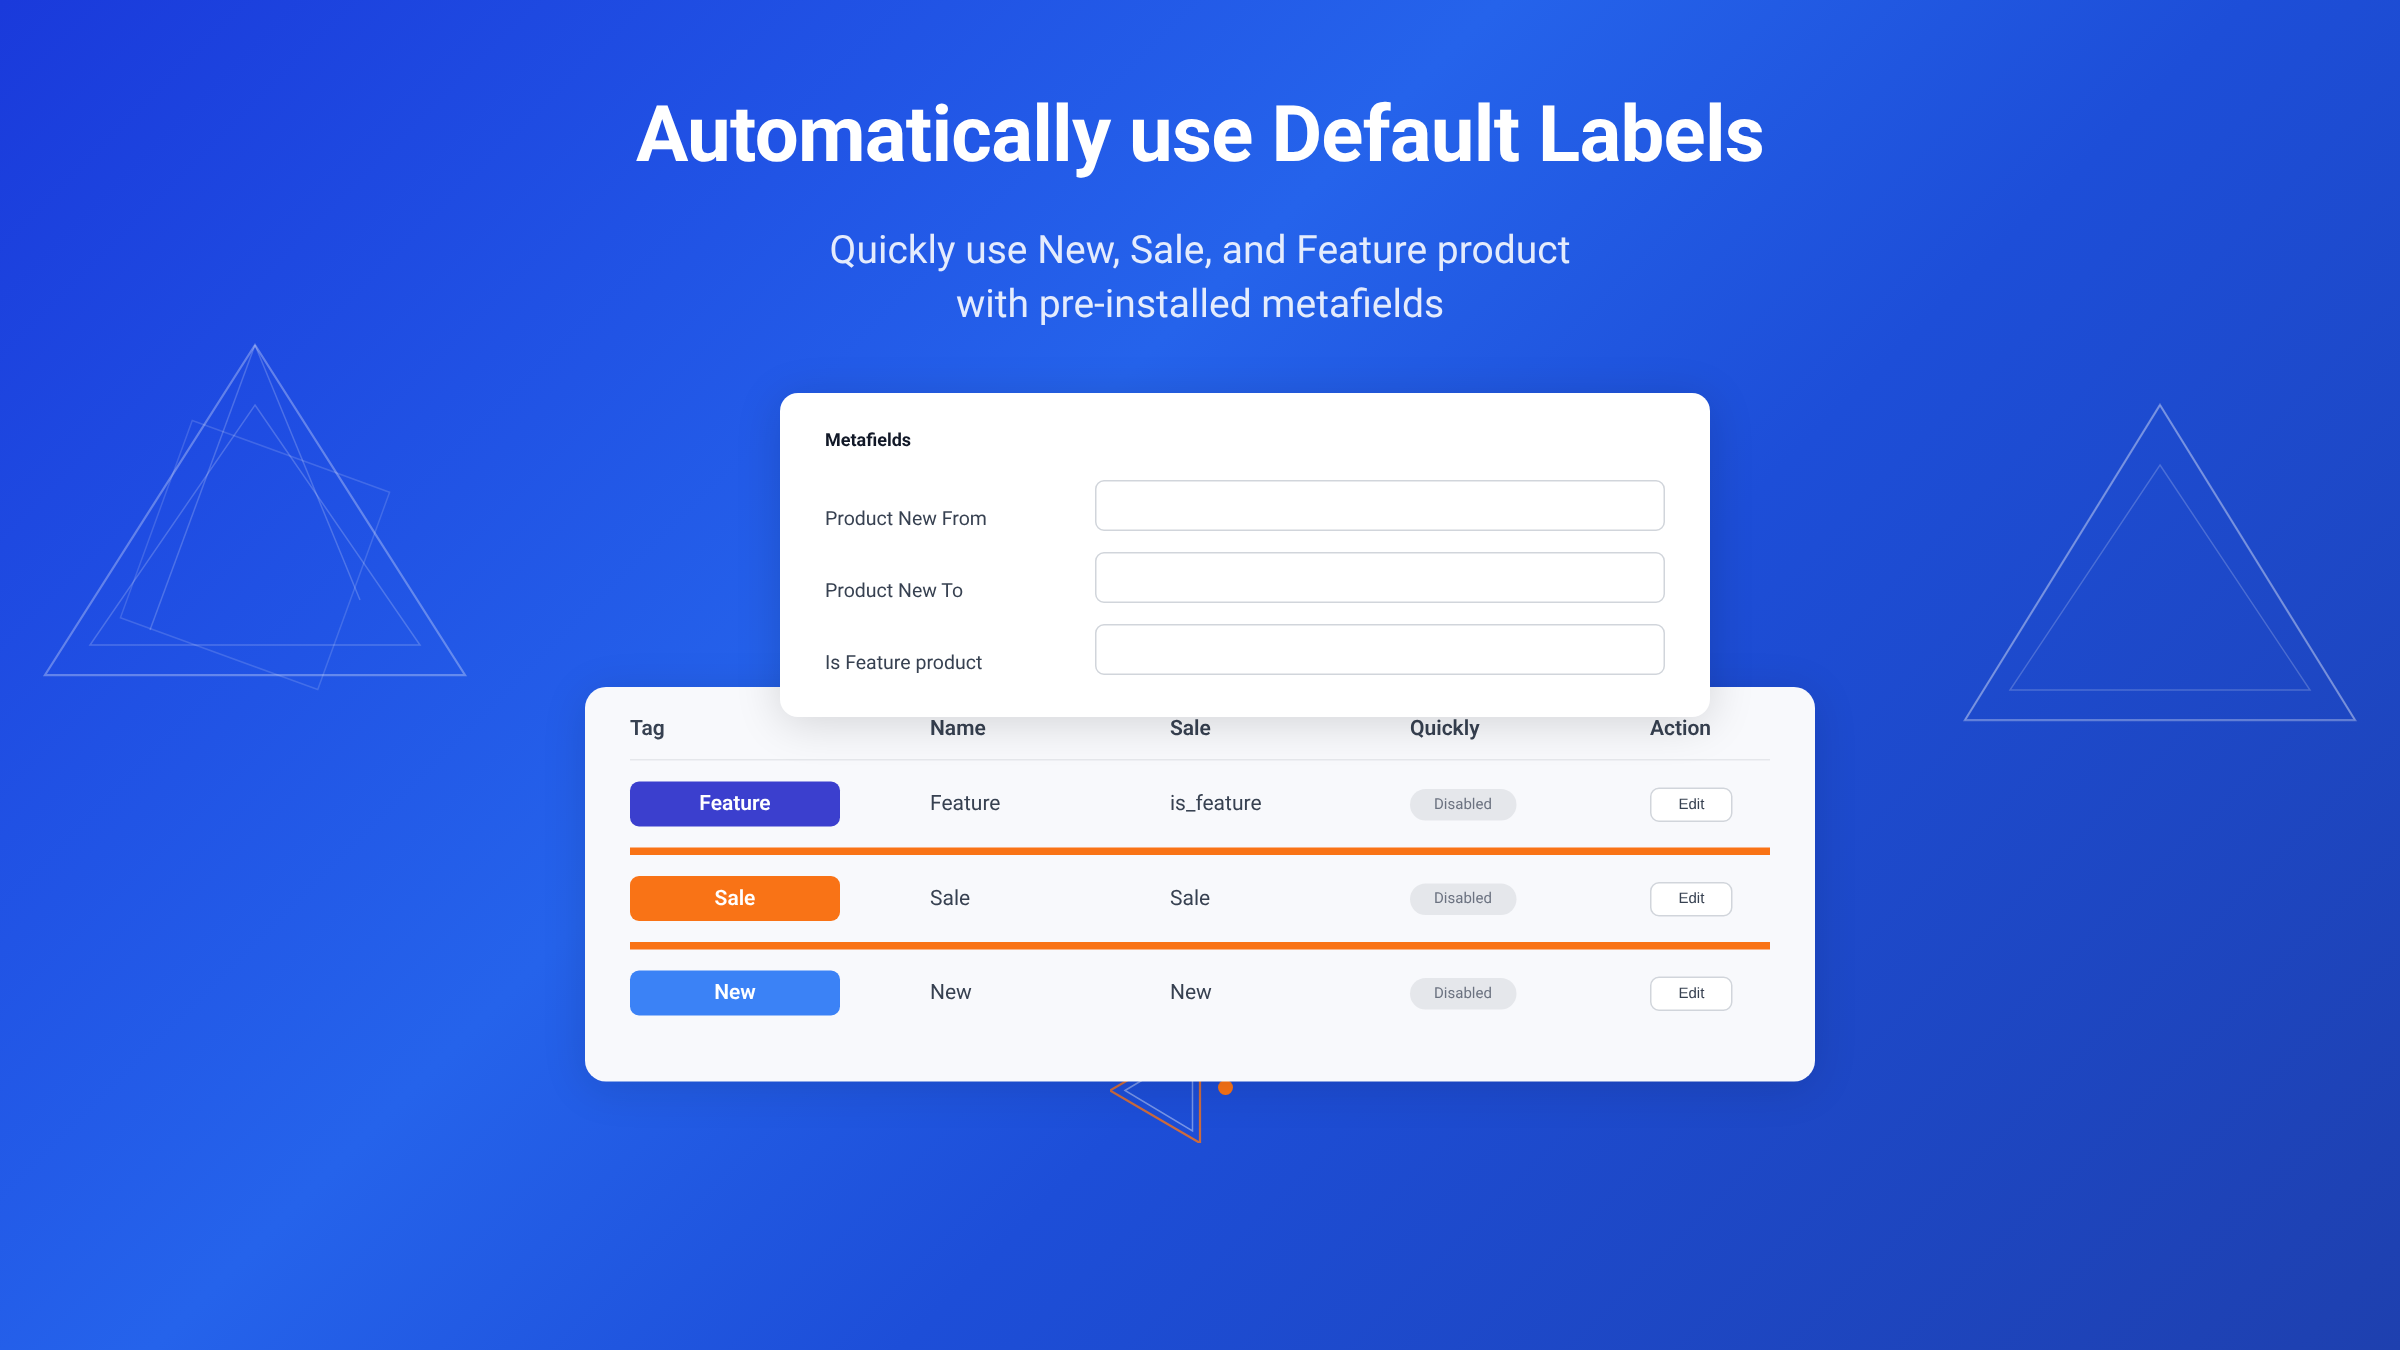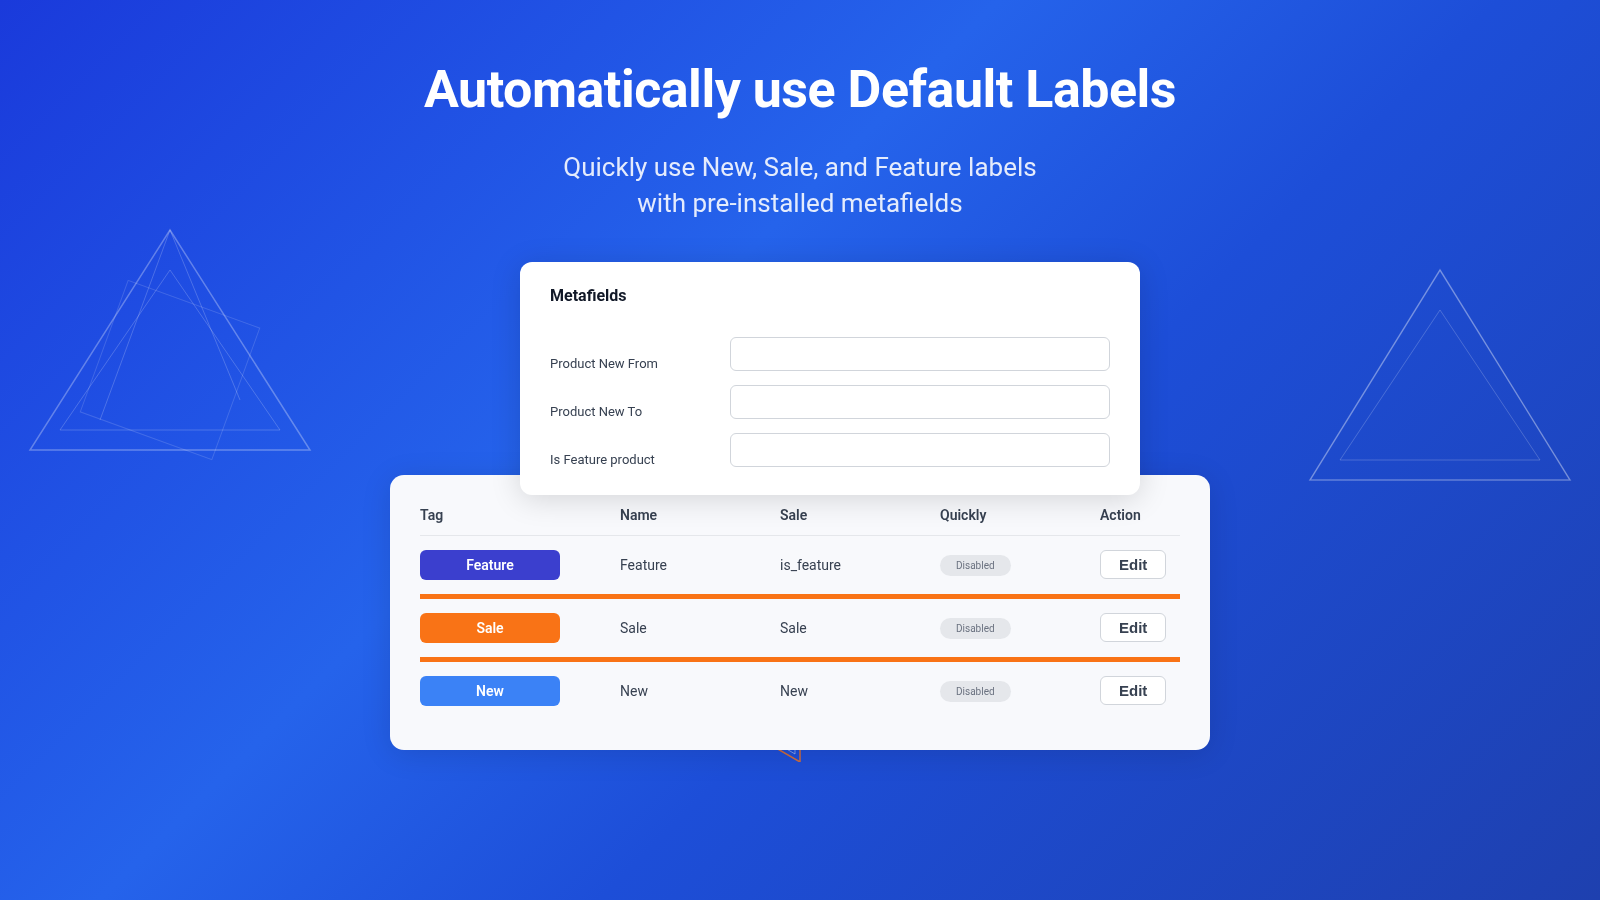--- a/index.html
+++ b/index.html
@@ -82,24 +82,24 @@
       width: 620px;
       margin-bottom: 0;
       box-shadow: 0 4px 30px rgba(0,0,0,0.15);
       align-self: center;
       margin-left: 60px;
       z-index: 3;
       position: relative;
     }
 
     .metafields-title {
-      font-size: 16px;
+      font-size: 12px;
       font-weight: 700;
       color: #111827;
-      margin-bottom: 32px;
+      margin-bottom: 20px;
     }
 
     .field-row {
       display: flex;
       align-items: flex-end;
       margin-bottom: 14px;
       gap: 20px;
     }
 
     .field-row:last-child {
@@ -131,21 +131,21 @@
       padding: 20px 30px 30px;
       width: 820px;
       margin-top: -20px;
       box-shadow: 0 4px 30px rgba(0,0,0,0.12);
       z-index: 2;
     }
 
     .table-header {
       display: grid;
       grid-template-columns: 200px 160px 160px 160px 160px;
-      padding: 12px 0 12px 0;
+      padding: 0 0 12px 0;
       border-bottom: 1px solid #e5e7eb;
     }
 
     .th {
       font-size: 14px;
       font-weight: 600;
       color: #374151;
     }
 
     .table-body {}
@@ -198,24 +198,23 @@
       border-radius: 20px;
       font-size: 10px;
     }
 
     .edit-button {
       display: inline-block;
       padding: 5px 18px;
       border: 1px solid #d1d5db;
       border-radius: 6px;
       background: #ffffff;
-      font-size: 15px;
+      font-size: 10px;
       color: #374151;
       cursor: pointer;
-      font-weight: bold;
     }
 
     
     .left-geometric {
       position: absolute;
       left: 20px;
       top: 220px;
     }
 
     .right-geometric {
@@ -242,21 +241,21 @@
     <polygon points="140,10 270,220 10,220" stroke="rgba(255,255,255,0.3)" stroke-width="1.5" fill="none"></polygon>
     <polygon points="140,50 240,200 40,200" stroke="rgba(255,255,255,0.2)" stroke-width="1" fill="none"></polygon>
     <line x1="10" y1="220" x2="140" y2="10" stroke="rgba(255,255,255,0.15)" stroke-width="1"></line>
     <line x1="270" y1="220" x2="140" y2="10" stroke="rgba(255,255,255,0.15)" stroke-width="1"></line>
   </svg>
 </div>
 
 <div class="header-section">
   <h1 class="main-title">Automatically use Default Labels</h1>
   <p class="subtitle">
-    <span>Quickly use New, Sale, and Feature labels</span><br>
+    <span>Quickly use New, Sale, and Feature product</span><br>
     <span>with pre-installed metafields</span>
   </p>
 </div>
 
 <div class="content-wrapper">
 
   <div class="dot-orange-top"></div>
   <div class="dot-orange-bottom"></div>
   <div class="decorative-triangle">
     <svg width="80" height="70" viewBox="0 0 80 70" fill="none">

